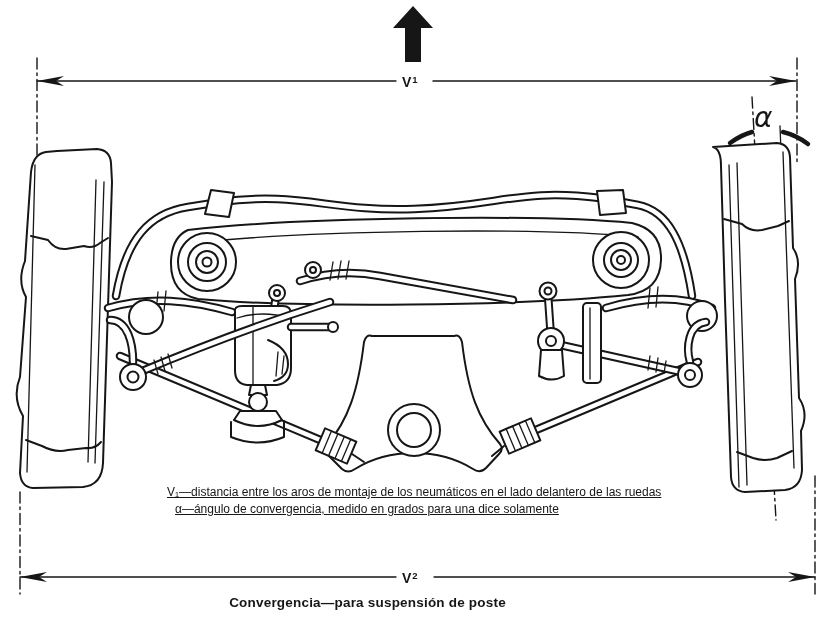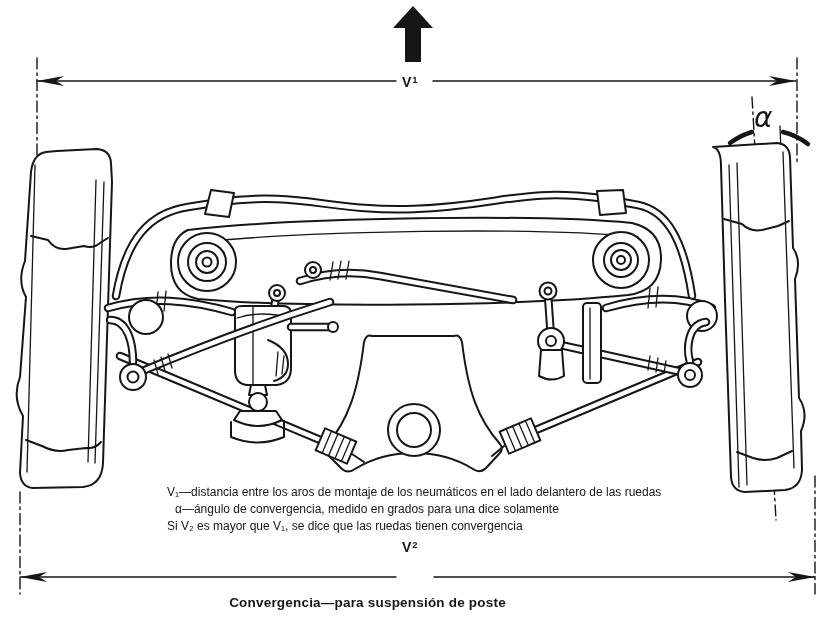--- a/index.html
+++ b/index.html
@@ -15,28 +15,28 @@
   .core{stroke:#fff;stroke-width:4.5;}
   .wfill{fill:#fff;}
   .ink{fill:var(--ink,#161616);stroke:none;}
   .thick{stroke-width:4.5;}
   .dim-label{
     position:absolute;background:#fff;padding:0 3px;font-size:14px;font-weight:700;
     letter-spacing:1px;line-height:14px;
   }
   .dim-label .dim-digit{font-size:9.5px;vertical-align:3.5px;font-weight:700;letter-spacing:0;}
   .v1-label{left:399px;top:73px;text-align:right;}
-  .v2-label{left:399px;top:538px;}
+  .v2-label{left:399px;top:569px;}
   .alpha-label{
     position:absolute;left:754px;top:103px;font-size:28px;font-style:italic;line-height:30px;
     font-family:"DejaVu Sans", sans-serif;background:transparent;
   }
   .legend{
     position:absolute;left:167px;top:484px;font-size:12px;line-height:17px;
-    white-space:nowrap;color:var(--ink,#161616);
+    white-space:nowrap;color:var(--ink,#161616);text-decoration:underline;
   }
   .legend-line.indent{padding-left:8px;}
   .caption{
     position:absolute;left:0;top:595px;width:735px;text-align:center;
     font-weight:700;font-size:13.5px;letter-spacing:.2px;
   }
 </style>
 </head>
 <body>
 
@@ -234,18 +234,17 @@
 
   <div class="dim-label v1-label"><span>V</span><span class="dim-digit">1</span></div>
 
   <div class="dim-label v2-label"><span>V</span><span class="dim-digit">2</span></div>
 
   <div class="alpha-label">α</div>
 
   <div class="legend">
     <div class="legend-line">V₁—distancia entre los aros de montaje de los neumáticos en el lado delantero de las ruedas</div>
     <div class="legend-line indent">α—ángulo de convergencia, medido en grados para una dice solamente</div>
-    <div class="legend-line">Si V₂ es mayor que V₁, se dice que las ruedas tienen convergencia</div>
   </div>
 
   <div class="caption">Convergencia—para suspensión de poste</div>
 
 </div>
 
 </body></html>

